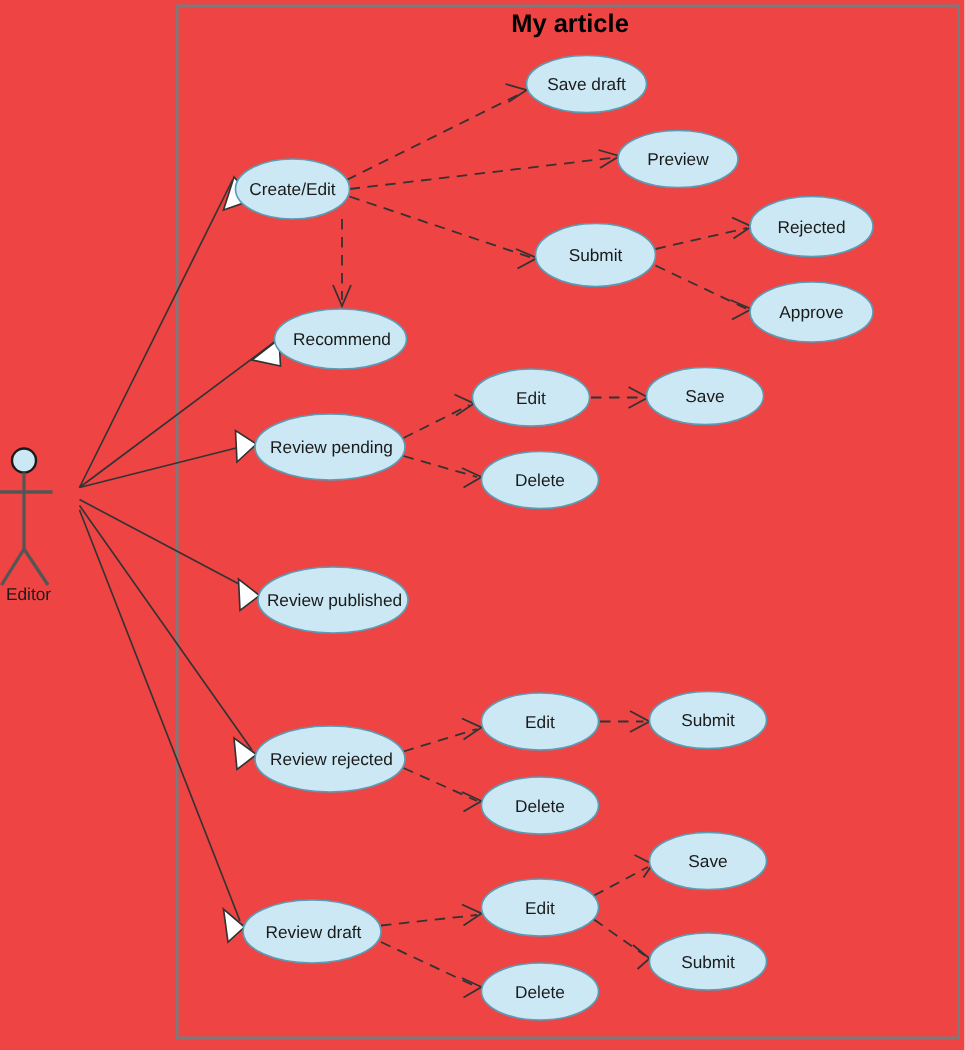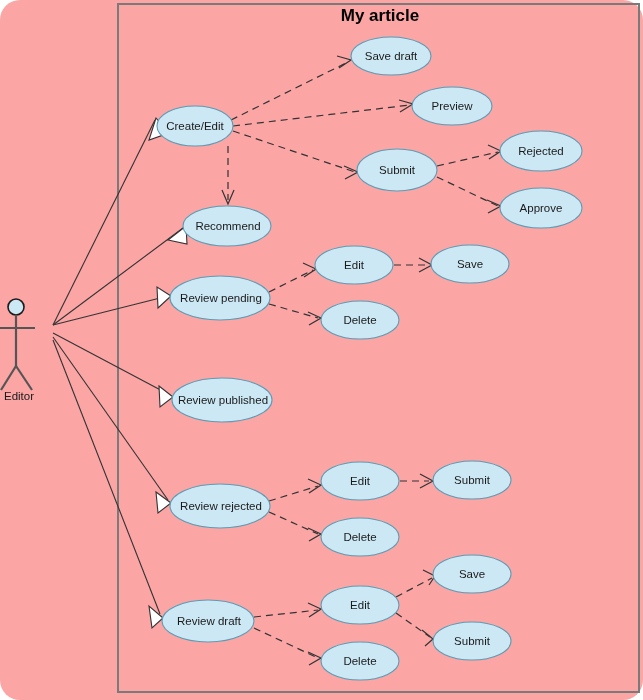--- a/index.html
+++ b/index.html
@@ -11,22 +11,21 @@
   body {
     width: 643px;
     height: 700px;
     font-family: "Liberation Sans", sans-serif;
     overflow: hidden;
   }
   #diagram-root {
     position: relative;
     width: 643px;
     height: 700px;
-    background: #fca5a5;
-    border-radius: 20px;
+    background: #ef4444;
   }
   svg#uml-canvas {
     display: block;
     width: 643px;
     height: 700px;
   }
   .uc-ellipse {
     fill: #cce8f4;
     stroke: #5b9cb5;
     stroke-width: 1.1;

